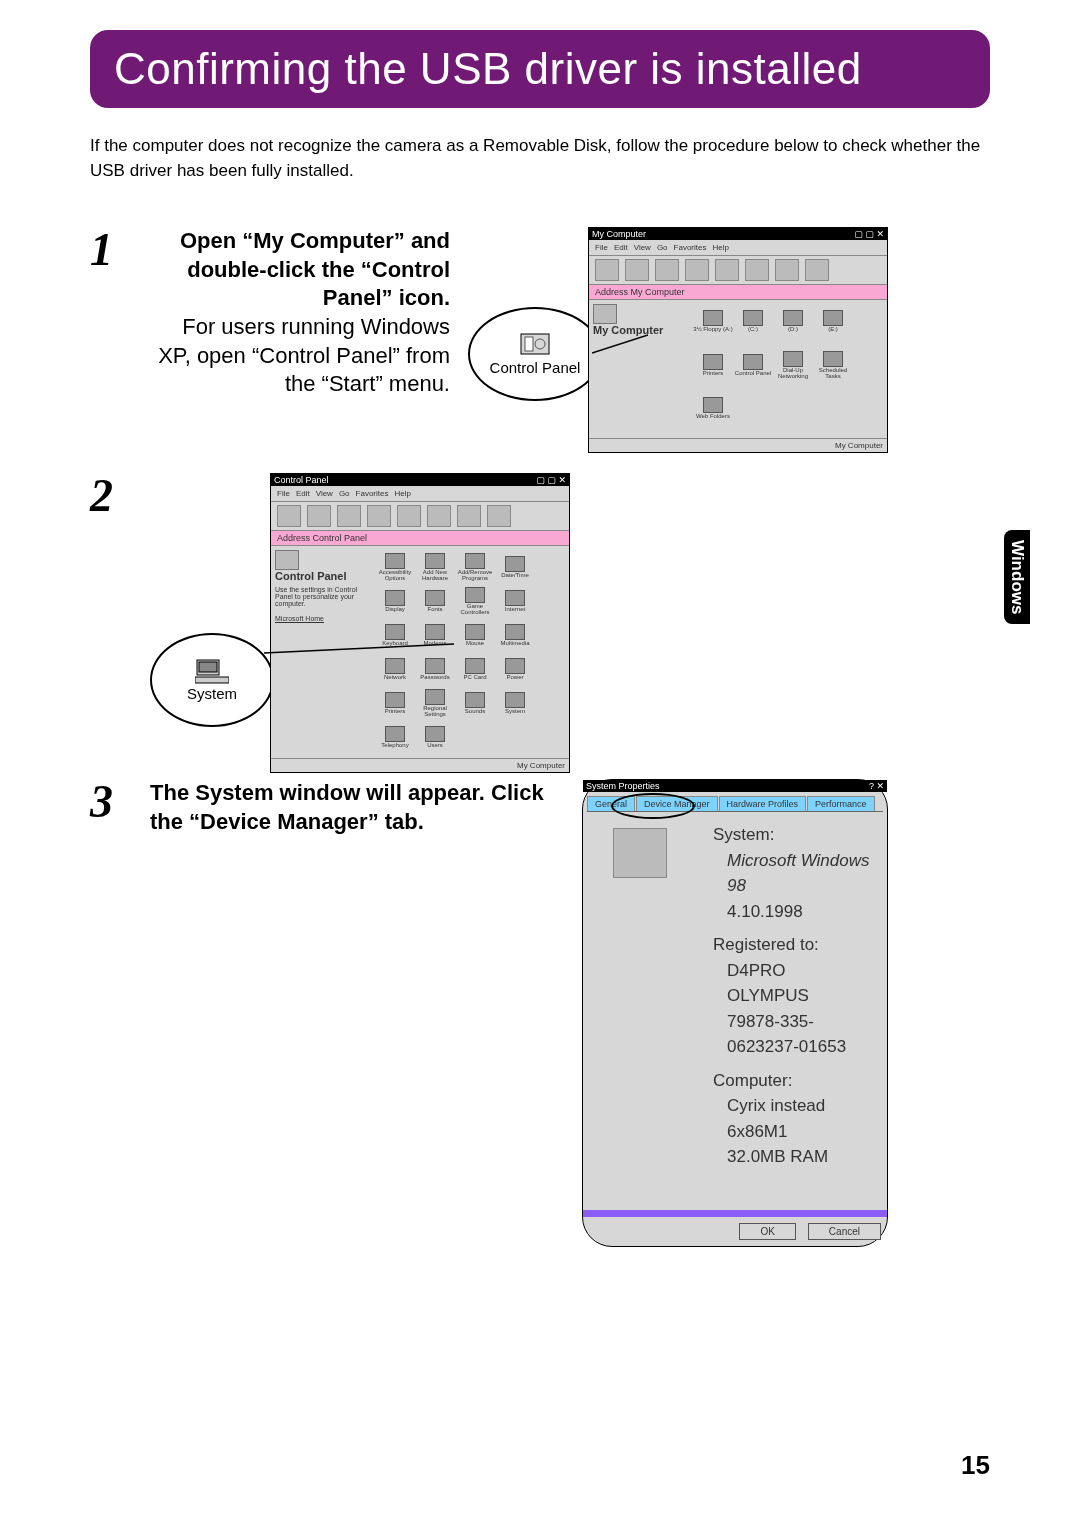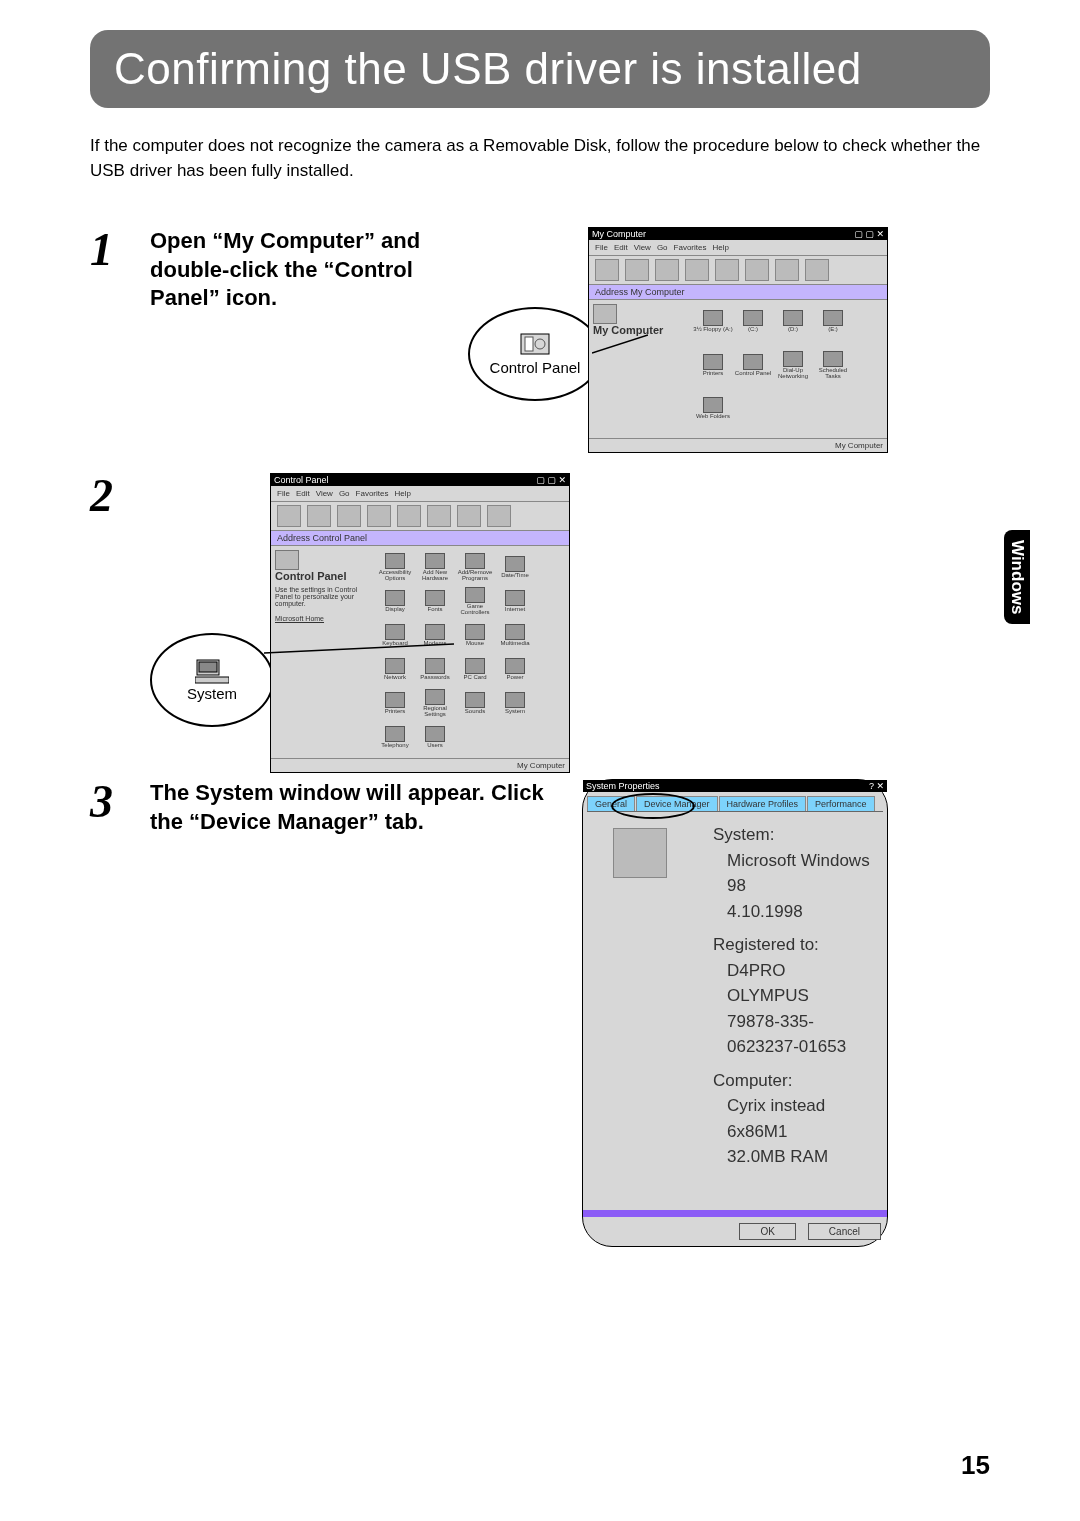--- a/index.html
+++ b/index.html
@@ -1,17 +1,17 @@
 <!DOCTYPE html>
 <html><head>
 <meta charset="utf-8">
 <style>
   html,body{margin:0;padding:0;background:#fff;font-family:Arial,Helvetica,sans-serif;color:#000;}
   .page{width:1080px;height:1521px;position:relative;box-sizing:border-box;padding:30px 90px 0 90px;}
-  .title-bar{background:#737373;color:#fff;border-radius:18px;padding:14px 24px;margin-bottom:26px;}
+  .title-bar{background:#701a75;color:#fff;border-radius:18px;padding:14px 24px;margin-bottom:26px;}
   .title-bar h1{margin:0;font-family:Impact,Arial Black,Arial,sans-serif;font-weight:400;font-size:44px;letter-spacing:0.5px;}
   .intro{font-size:17px;line-height:1.45;margin-bottom:44px;}
   .step{display:flex;margin-bottom:46px;}
   .step-num{width:60px;flex:none;font-family:'Times New Roman',Times,serif;font-style:italic;font-weight:bold;font-size:46px;line-height:1;text-align:left;}
   .step-body{display:flex;flex:1;}
   .step-text{flex:1;font-size:22px;line-height:1.3;padding-right:18px;}
   .step-text .bold{font-weight:bold;}
   .illus{flex:none;}
   .illus .win{background:#d7d7d7;border:1px solid #000;font-size:8px;color:#333;box-sizing:border-box;}
   .win-title{background:#000;color:#fff;padding:1px 3px;display:flex;justify-content:space-between;font-size:9px;}
@@ -24,43 +24,44 @@
   .side-tab{position:absolute;right:50px;top:530px;background:#000;color:#fff;writing-mode:vertical-rl;padding:10px 3px;font-weight:bold;font-size:17px;border-top-left-radius:8px;border-bottom-left-radius:8px;}
   .page-num{position:absolute;right:90px;bottom:40px;font-weight:bold;font-size:26px;}
   .tabs{display:flex;border-bottom:1px solid #666;margin:4px;font-size:9px;}
   .tabs span{padding:2px 7px;border:1px solid #888;border-bottom:none;background:#7dd3fc;margin-right:1px;}
   .sys-body{padding:6px 10px 40px 20px;font-size:17px;line-height:1.5;min-height:230px;}
   .sys-body .pc-icon{width:52px;height:48px;border:1px solid #888;background:#bbb;float:left;margin:6px 26px 40px 10px;}
   .btn-row{display:flex;justify-content:flex-end;gap:12px;padding:6px;border-top:7px solid #8b5cf6;}
   .btn-row span{border:1px solid #555;background:#d7d7d7;padding:2px 20px;font-size:10px;}
   .toolbar{display:flex;gap:6px;padding:3px 6px;border-bottom:1px solid #888;background:#d7d7d7;}
   .toolbar .tb{width:22px;height:20px;background:#bbb;border:1px solid #888;}
-  .addr{padding:2px 6px;border-bottom:1px solid #888;background:#c4b5fd;font-size:9px;}
+  .addr{padding:2px 6px;border-bottom:1px solid #888;background:#f9a8d4;font-size:9px;}
   .left-pane{float:left;width:96px;height:130px;padding:4px;font-size:9px;box-sizing:border-box;}
   .left-pane .hdr{font-weight:bold;font-size:11px;margin-bottom:2px;}
   .right-pane{margin-left:100px;min-height:130px;}
   .status{clear:both;border-top:1px solid #888;font-size:8px;padding:2px 4px;display:flex;justify-content:flex-end;}
 </style>
 </head>
 <body>
 
 <div class="page">
 
   <div class="title-bar">
     <h1>Confirming the USB driver is installed</h1>
   </div>
 
   <p class="intro">If the computer does not recognize the camera as a Removable Disk, follow the procedure below to check whether the USB driver has been fully installed.</p>
 
   <div class="step">
     <div class="step-num">1</div>
     <div class="step-body">
-      <div class="step-text" style="width:300px;flex:none;">
+      <div class="step-text" style="width:300px;flex:none;text-align:right;">
         <span class="bold">Open “My Computer” and double-click the “Control Panel” icon.</span>
         <br>
+        <span>For users running Windows XP, open “Control Panel” from the “Start” menu.</span>
       </div>
       <div class="illus callout" style="width:420px;height:200px;">
         <div class="callout-oval" style="left:0px;top:80px;width:130px;height:90px;">
           <svg width="30" height="26" viewBox="0 0 30 26">
             <rect x="1" y="1" width="28" height="20" fill="#d7d7d7" stroke="#000"></rect>
             <rect x="5" y="4" width="8" height="14" fill="#fff" stroke="#555"></rect>
             <circle cx="20" cy="11" r="5" fill="none" stroke="#555"></circle>
           </svg>
           <span>Control Panel</span>
         </div>
@@ -303,21 +304,21 @@
           <div class="tabs">
             <span>General</span>
             <span style="position:relative;">Device Manager</span>
             <span>Hardware Profiles</span>
             <span>Performance</span>
           </div>
           <div class="sys-body">
             <div class="pc-icon"></div>
             <div style="margin-left:110px;">
               <div>System:</div>
-              <div style="padding-left:14px;">Microsoft Windows 98</div>
+              <div style="padding-left:14px;font-style:italic;">Microsoft Windows 98</div>
               <div style="padding-left:14px;">4.10.1998</div>
               <div style="height:8px;"></div>
               <div>Registered to:</div>
               <div style="padding-left:14px;">D4PRO</div>
               <div style="padding-left:14px;">OLYMPUS</div>
               <div style="padding-left:14px;">79878-335-0623237-01653</div>
               <div style="height:8px;"></div>
               <div>Computer:</div>
               <div style="padding-left:14px;">Cyrix instead</div>
               <div style="padding-left:14px;">6x86M1</div>

